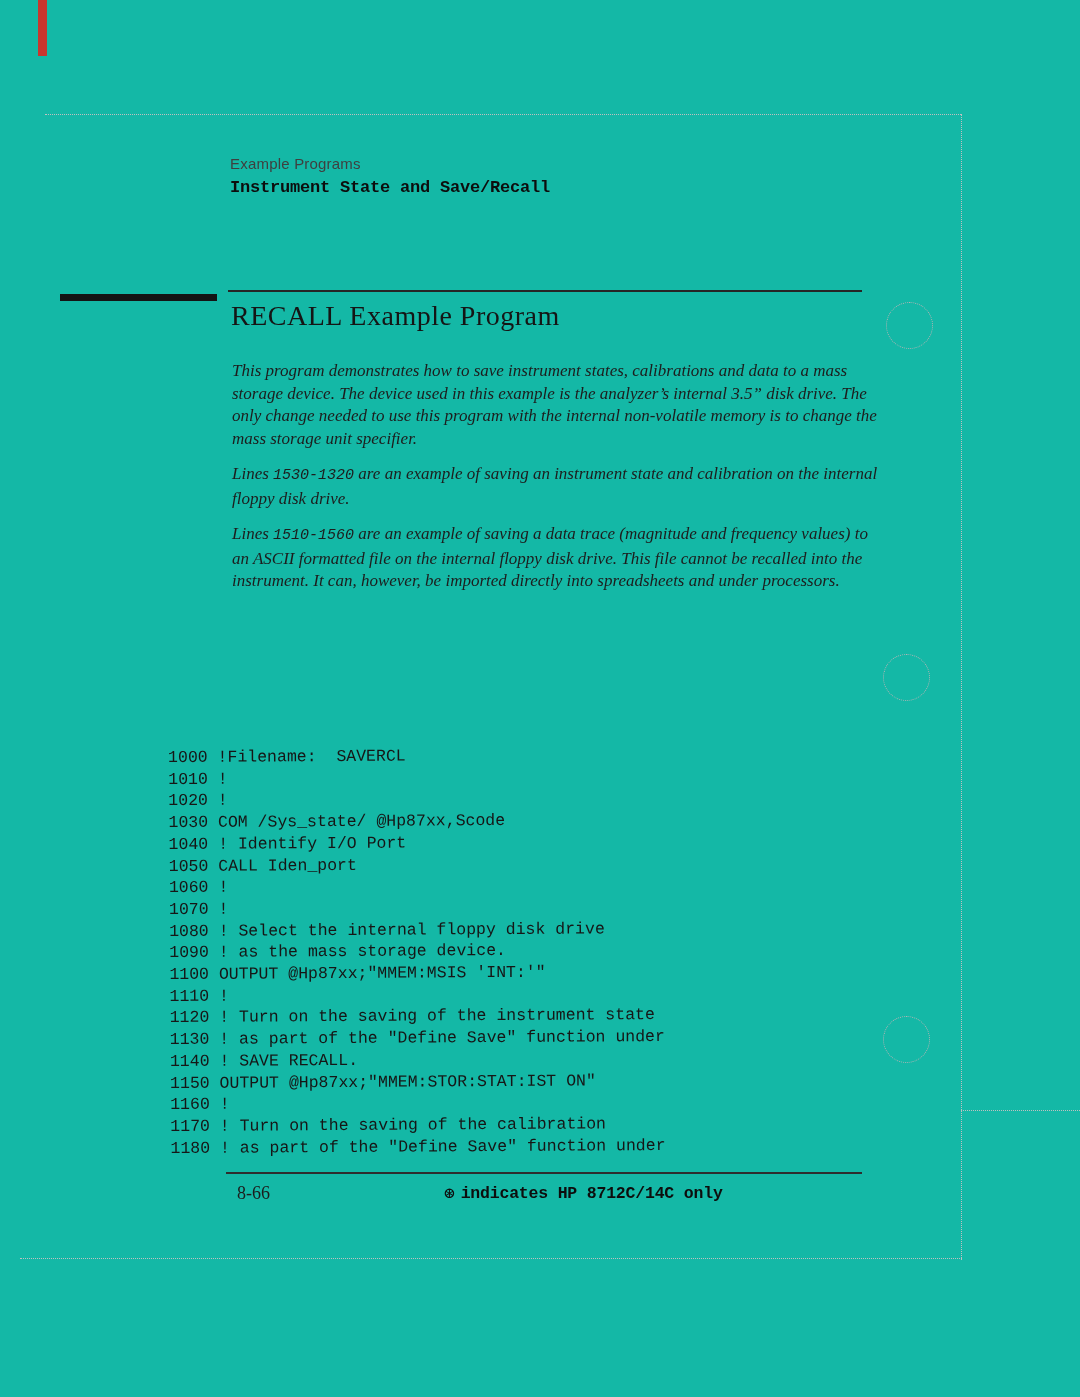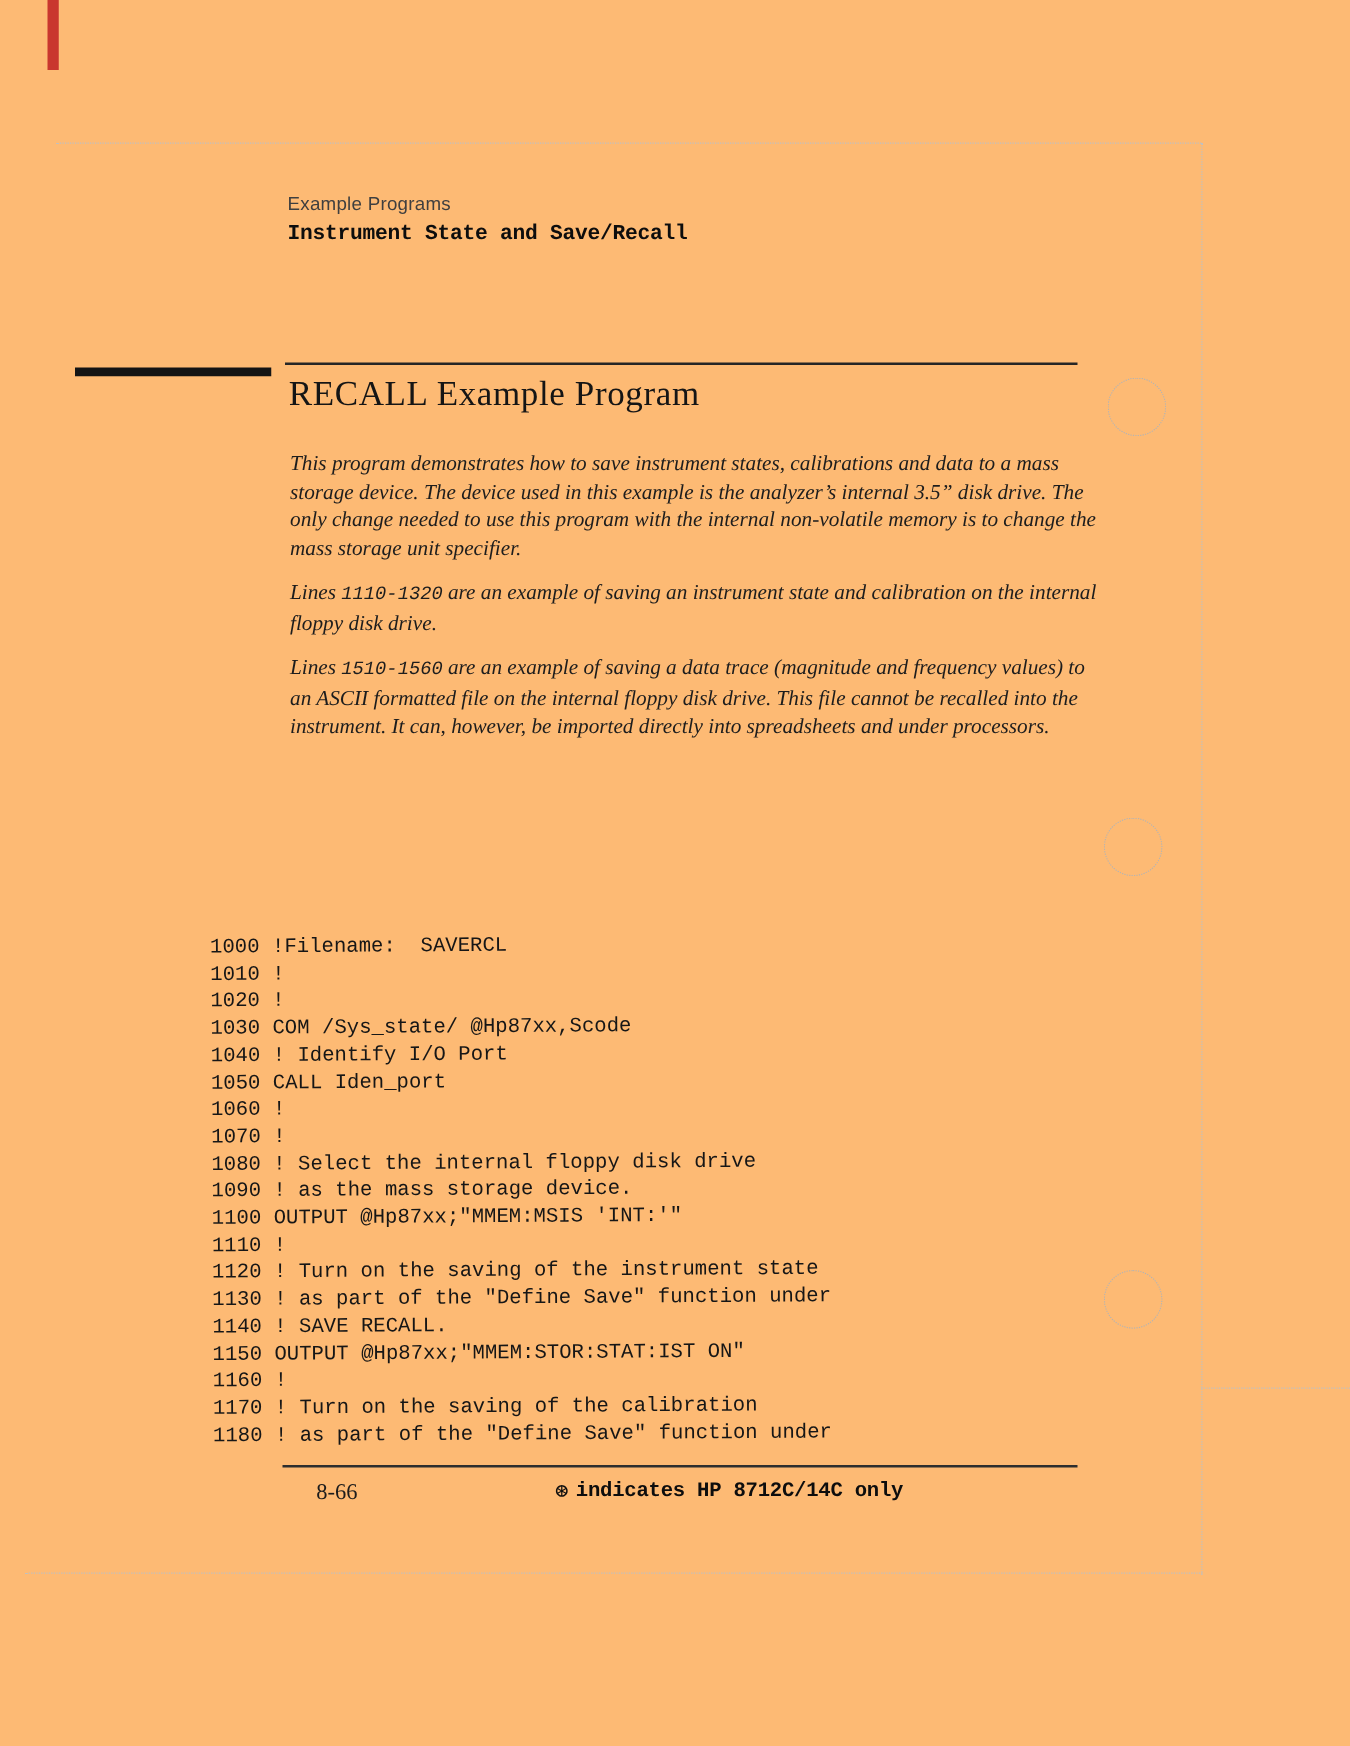--- a/index.html
+++ b/index.html
@@ -1,16 +1,16 @@
 <!DOCTYPE html>
 <html style="--ink: #1d1d1d; --scan_mark: #c9362e; --faint: #c0c0c0;"><head>
 <meta charset="utf-8">
 <style>
   html,body{margin:0;padding:0;background:#fff;}
-  .page{position:relative;width:1080px;height:1397px;background:#fdba74;overflow:hidden;
+  .page{position:relative;width:1080px;height:1397px;background:#14b8a6;overflow:hidden;
         font-family:"Liberation Serif","DejaVu Serif",serif;}
   .abs{position:absolute;}
 
   
   .red-mark{left:38px;top:0;width:9px;height:56px;background:var(--scan_mark,#c9362e);}
   .scan-border-top{left:45px;top:114px;width:916px;height:0;border-top:1px dotted var(--faint,#c0c0c0);}
   .scan-border-right{left:961px;top:114px;width:0;height:1146px;border-left:1px dotted var(--faint,#c0c0c0);}
   .scan-border-bottom{left:20px;top:1258px;width:942px;height:0;border-top:1px dotted var(--faint,#c0c0c0);}
   .scan-dash-right{left:961px;top:1110px;width:119px;height:0;border-top:1px dotted var(--faint,#c0c0c0);}
   .punch{width:45px;height:45px;border:1px dotted #b4b4b4;border-radius:50%;}
@@ -35,21 +35,21 @@
   .mono{font-family:"Liberation Mono","DejaVu Sans Mono",monospace;font-size:15px;}
 
   
   .code{left:168px;top:747px;font-family:"Liberation Mono","DejaVu Sans Mono",monospace;
         font-size:16.5px;line-height:21.7px;color:#161616;transform:rotate(-.35deg);
         transform-origin:0 0;}
   .code-line{white-space:pre;}
 
   
   .footer-rule{left:226px;top:1172px;width:636px;height:2px;background:#2e2e2e;}
-  .page-number{left:237px;top:1183px;font-size:18px;color:#1c1c1c;margin-left:16px;}
+  .page-number{left:237px;top:1183px;font-size:18px;color:#1c1c1c;}
   .footer-note{left:444px;top:1182px;font-family:Liberation Mono, monospace;font-weight:bold;
                font-size:16.5px;color:#0d0d0d;letter-spacing:-.2px;}
   .asterisk-icon{font-weight:normal;font-size:18px;margin-right:6px;vertical-align:-1px;}
 </style>
 </head>
 <body>
 
 <div class="page">
 
   <div class="abs red-mark"></div>
@@ -65,21 +65,21 @@
     <div class="breadcrumb">Example Programs</div>
     <div class="section">Instrument State and Save/Recall</div>
   </div>
 
   <div class="abs title-bar"></div>
   <div class="abs title-rule"></div>
   <h1 class="abs page-title" style="margin:0;font-weight:normal;">RECALL Example Program</h1>
 
   <section class="abs body-paragraphs">
       <p><span>This program demonstrates how to save instrument states, calibrations and data to a mass storage device.  The device used in this example is the analyzer’s internal 3.5” disk drive.  The only change needed to use this program with the internal non-volatile memory is to change the mass storage unit specifier.</span></p>
-      <p><span>Lines </span><span class="mono">1110-1320</span><span> are an example of saving an instrument state and calibration on the internal floppy disk drive.</span></p>
+      <p><span>Lines </span><span class="mono">1530-1320</span><span> are an example of saving an instrument state and calibration on the internal floppy disk drive.</span></p>
       <p><span>Lines </span><span class="mono">1510-1560</span><span> are an example of saving a data trace (magnitude and frequency values) to an ASCII formatted file on the internal floppy disk drive.  This file cannot be recalled into the instrument.  It can, however, be imported directly into spreadsheets and under processors.</span></p>
     </section>
 
   <pre class="abs code" style="margin:0;"><div class="code-line">1000 !Filename:  SAVERCL</div><div class="code-line">1010 !</div><div class="code-line">1020 !</div><div class="code-line">1030 COM /Sys_state/ @Hp87xx,Scode</div><div class="code-line">1040 ! Identify I/O Port</div><div class="code-line">1050 CALL Iden_port</div><div class="code-line">1060 !</div><div class="code-line">1070 !</div><div class="code-line">1080 ! Select the internal floppy disk drive</div><div class="code-line">1090 ! as the mass storage device.</div><div class="code-line">1100 OUTPUT @Hp87xx;"MMEM:MSIS 'INT:'"</div><div class="code-line">1110 !</div><div class="code-line">1120 ! Turn on the saving of the instrument state</div><div class="code-line">1130 ! as part of the "Define Save" function under</div><div class="code-line">1140 ! SAVE RECALL.</div><div class="code-line">1150 OUTPUT @Hp87xx;"MMEM:STOR:STAT:IST ON"</div><div class="code-line">1160 !</div><div class="code-line">1170 ! Turn on the saving of the calibration</div><div class="code-line">1180 ! as part of the "Define Save" function under</div></pre>
 
   <div class="abs footer-rule"></div>
   <div class="abs page-number">8-66</div>
   <div class="abs footer-note">
     <span class="asterisk-icon">⊛</span><span>indicates HP 8712C/14C only</span>
   </div>

